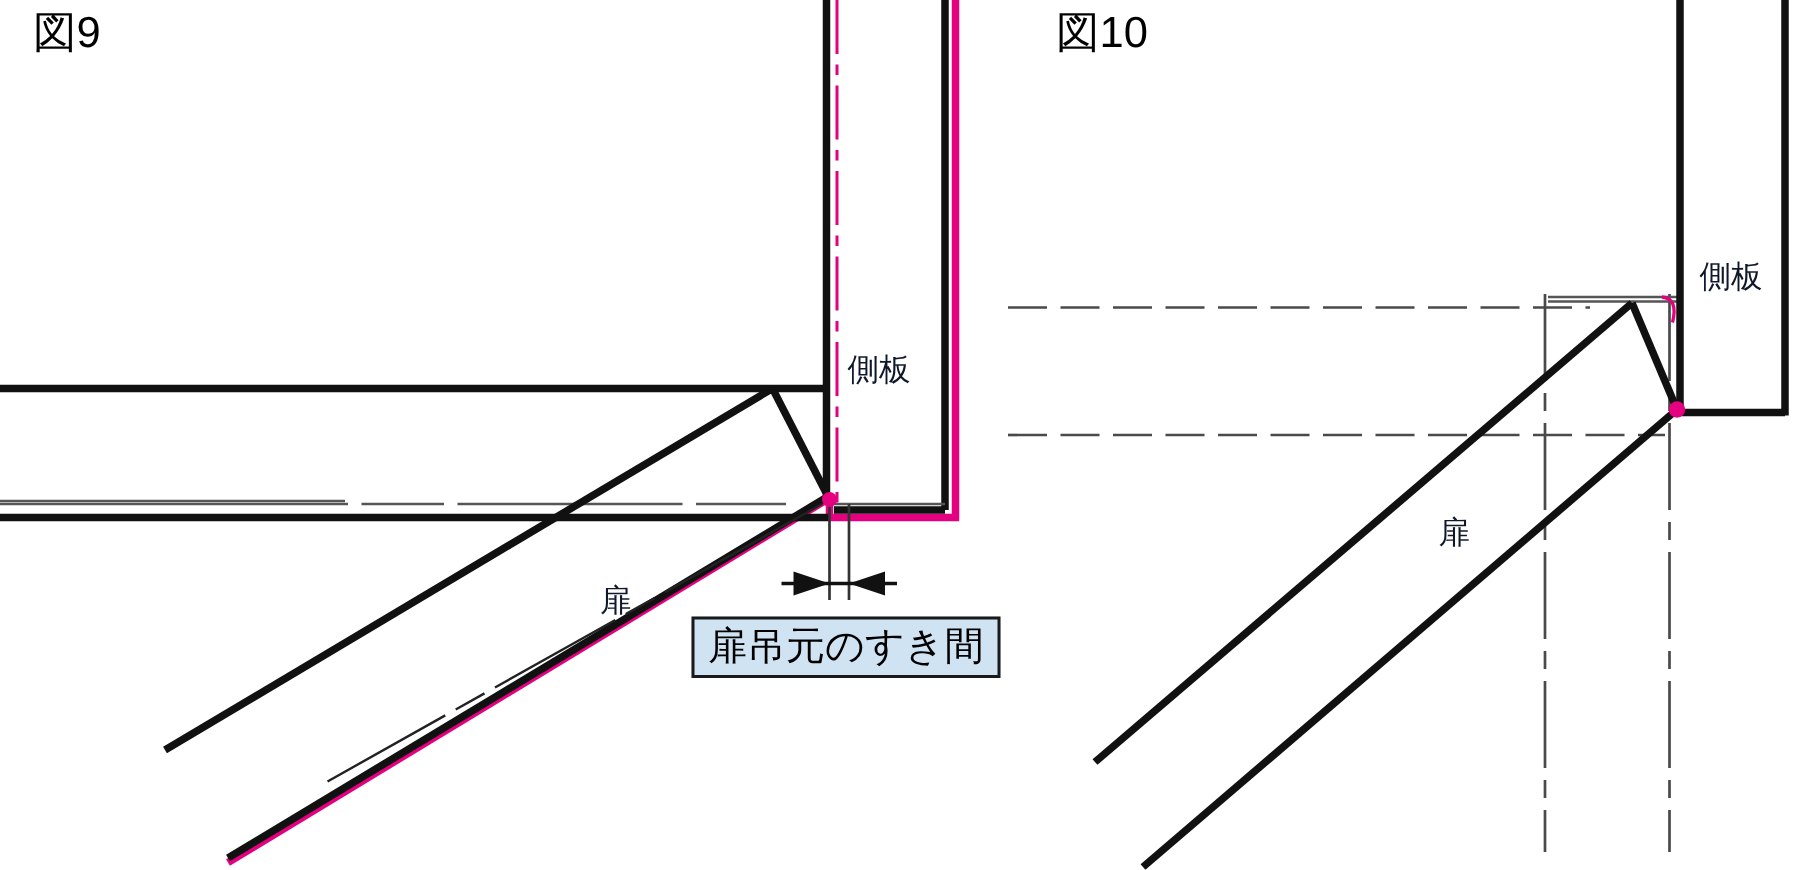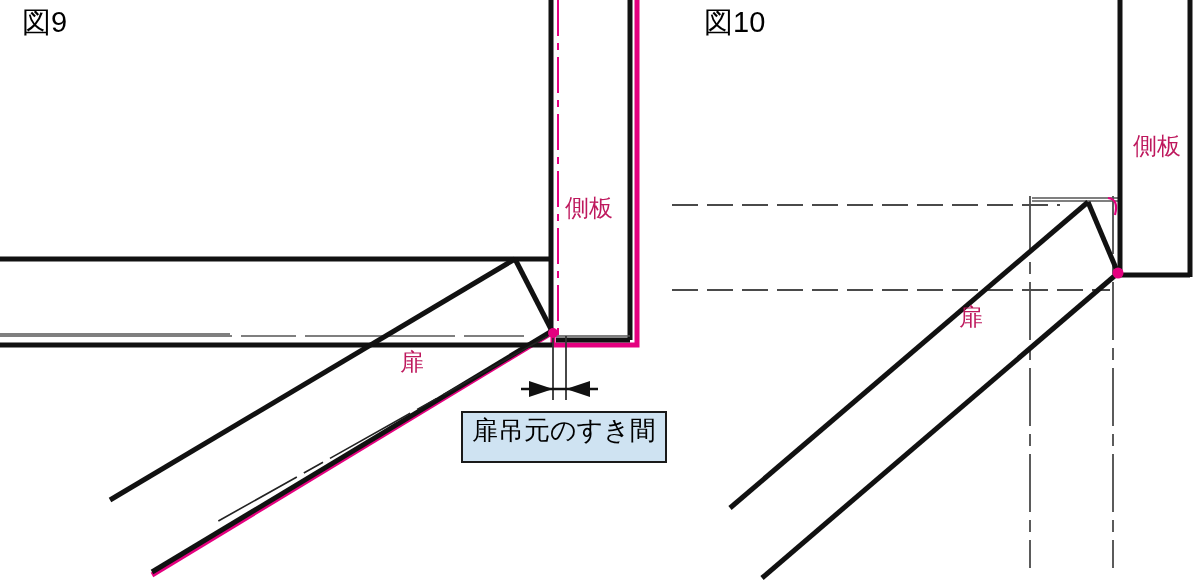--- a/index.html
+++ b/index.html
@@ -31,35 +31,36 @@
     line-height: 1;
     color: #000000;
     letter-spacing: 0px;
     white-space: nowrap;
   }
   #fig9-title { left: 22px; top: 8px; }
   #fig10-title { left: 704px; top: 8px; }
 
   .part-label {
     position: absolute;
-    font-size: 24px;
+    font-size: 21px;
     line-height: 1;
-    color: #be185d;
+    color: #0f172a;
     white-space: nowrap;
+    margin-top: 40px;
   }
   #fig9-side-label { left: 565px; top: 196px; }
   #fig9-door-label { left: 400px; top: 350px; }
   #fig10-side-label { left: 1133px; top: 134px; }
   #fig10-door-label { left: 959px; top: 305px; }
 
   #gap-callout {
     position: absolute;
     left: 461px;
     top: 411px;
-    padding: 3px 9px 16px 9px;
+    padding: 3px 9px 5px 9px;
     background: #cfe3f2;
     border: 2px solid #1a1a1a;
     font-size: 26px;
     line-height: 1.1;
     color: #000000;
     white-space: nowrap;
     box-sizing: border-box;
   }
 </style>
 </head>

